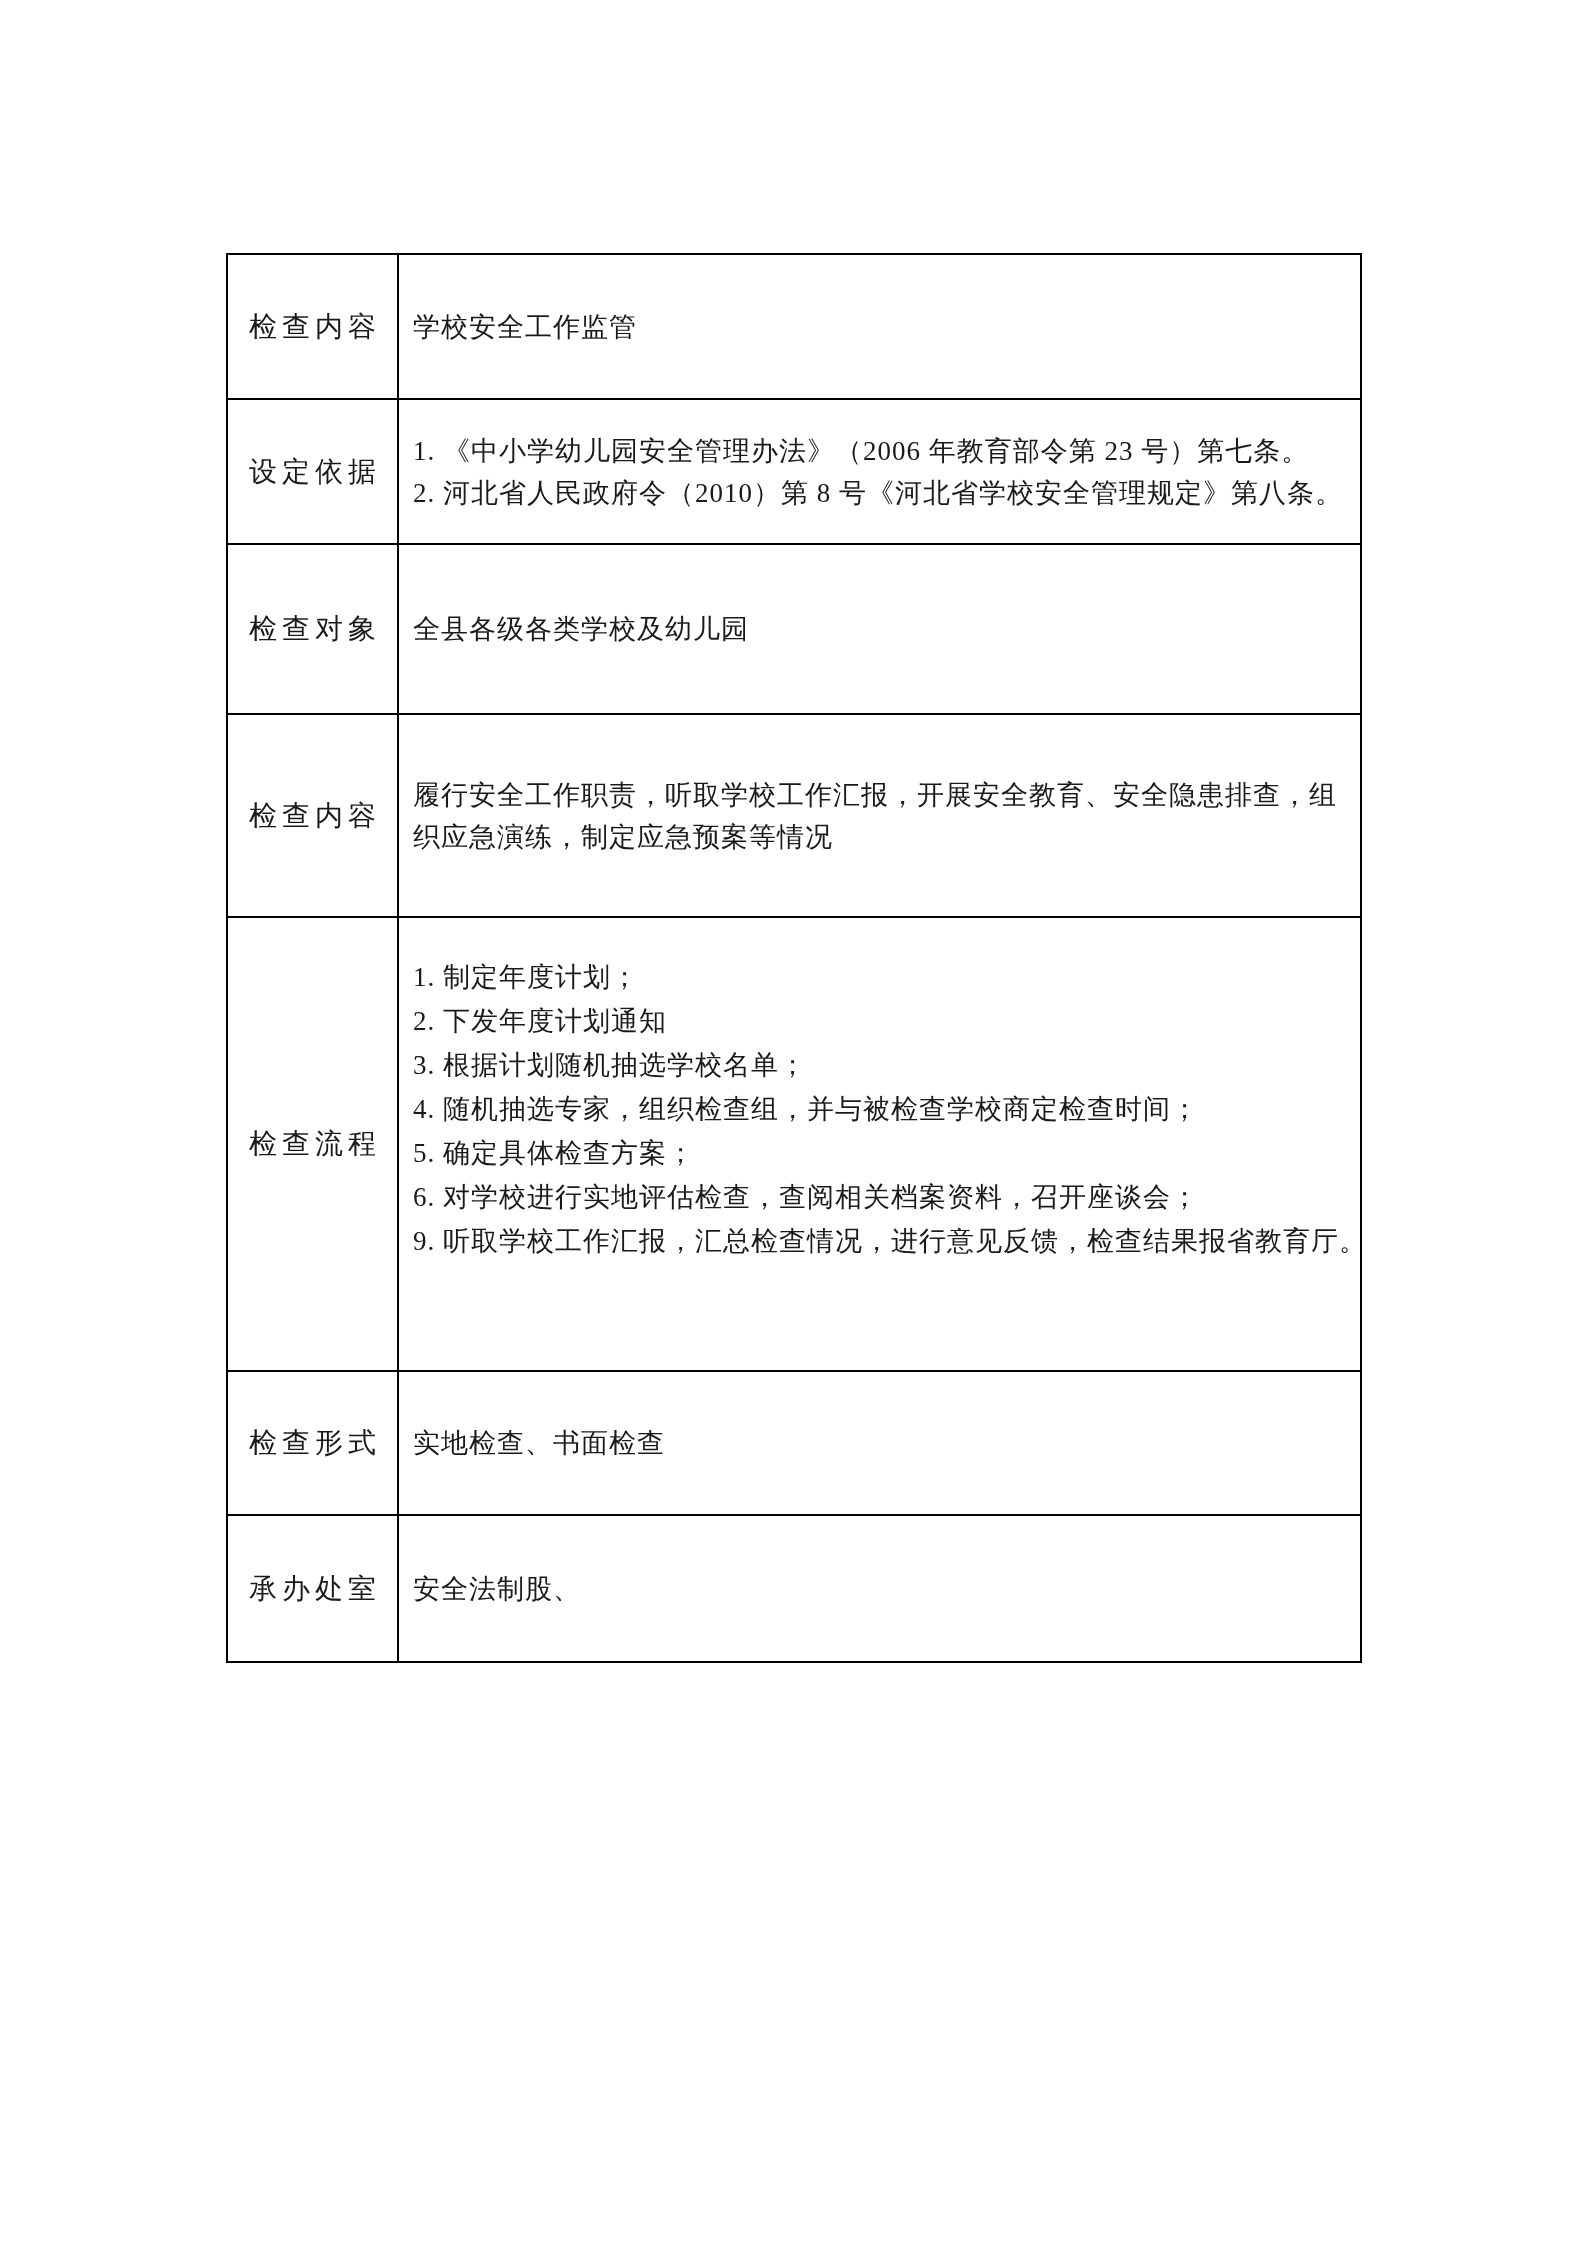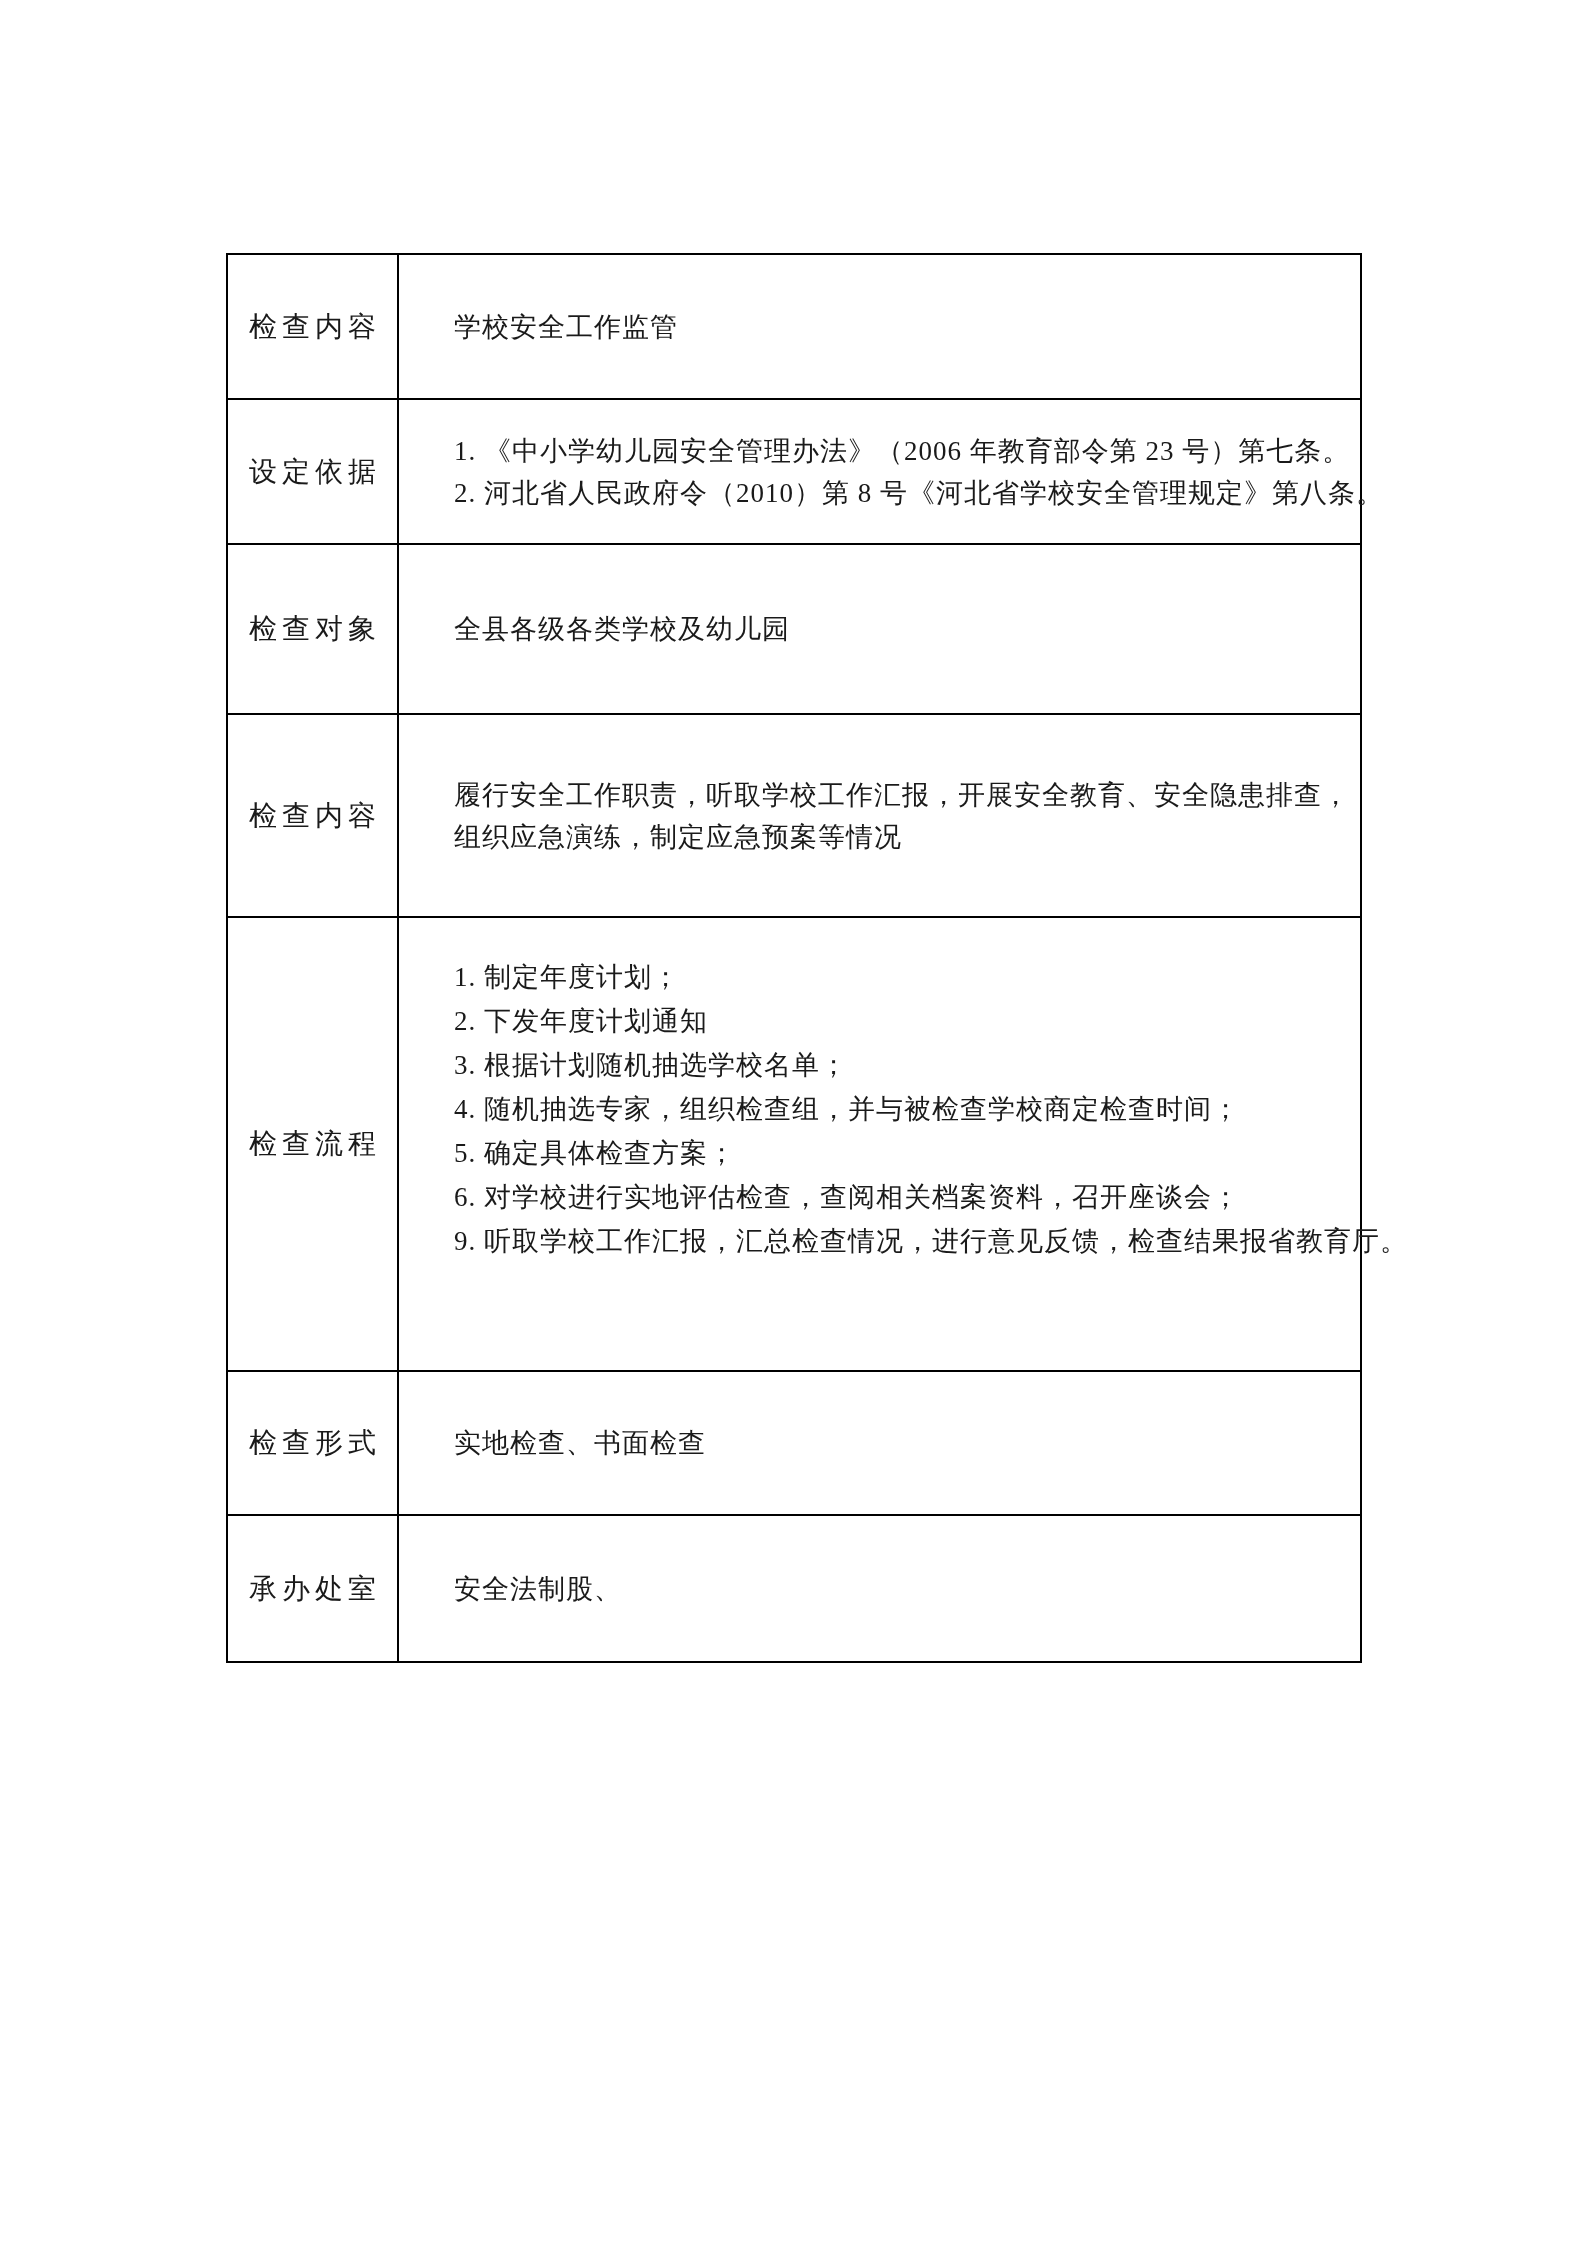--- a/index.html
+++ b/index.html
@@ -59,21 +59,20 @@
     display: flex;
     flex-direction: column;
     justify-content: center;
     padding: 0 8px 0 14px;
     font-size: 27px;
     letter-spacing: 1px;
   }
   .content-cell .line {
     white-space: nowrap;
     line-height: 42px;
-    margin-left: 41px;
   }
   .content-cell .line.wrap {
     white-space: normal;
     line-height: 42px;
   }
   .r4 .content-cell {
     padding-bottom: 70px; 
   }
   .r4 .content-cell .line {
     line-height: 44px;

